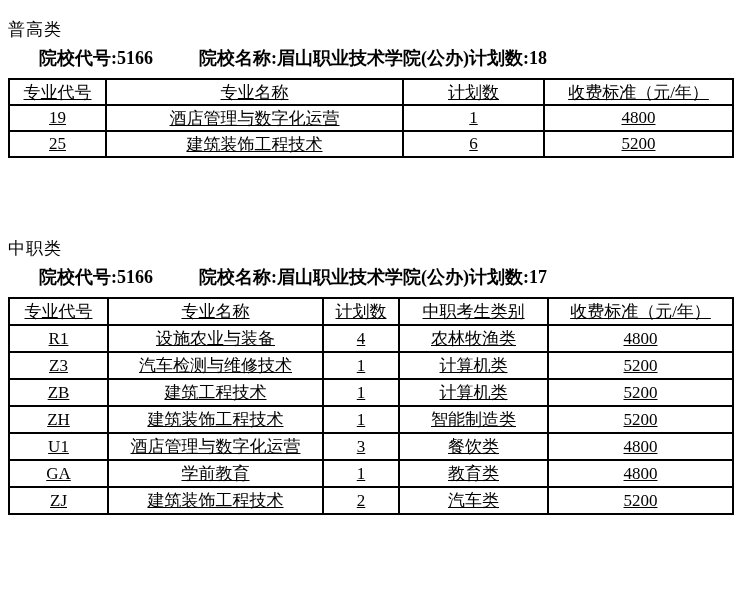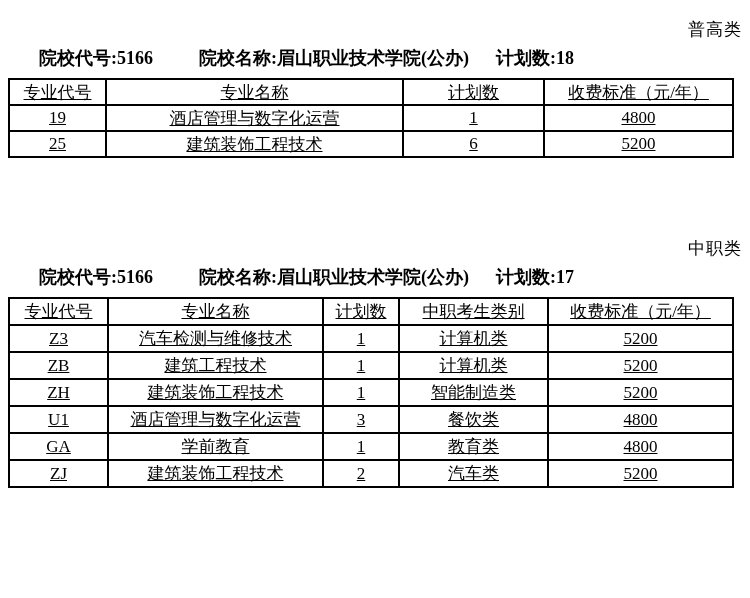--- a/index.html
+++ b/index.html
@@ -20,31 +20,30 @@
     height: 598px;
     padding: 19px 8px 0 8px;
   }
   .section { margin: 0; }
   .section-vocational { margin-top: 80px; }
   .category-title {
     font-size: 17px;
     line-height: 22px;
     font-weight: normal;
     letter-spacing: 1px;
-    text-align: right;
   }
   .info-line {
     font-size: 18px;
     font-weight: bold;
     line-height: 24px;
     margin-top: 5px;
     white-space: nowrap;
   }
   .info-line .seg-code { margin-right: 46px; padding-left: 31px; }
-  .info-line .seg-name { margin-right: 27px; }
+  .info-line .seg-name { }
   table.plan-table {
     border-collapse: collapse;
     table-layout: fixed;
     margin-top: 8px;
     width: 724px;
     text-decoration: underline;
   }
   table.plan-table th,
   table.plan-table td {
     border: 2px solid #000000;
@@ -118,20 +117,27 @@
           <tr>
             <th>专业代号</th>
             <th>专业名称</th>
             <th>计划数</th>
             <th>中职考生类别</th>
             <th>收费标准（元/年）</th>
           </tr>
         </thead>
       <tbody>
           <tr>
+            <td>R1</td>
+            <td>设施农业与装备</td>
+            <td>4</td>
+            <td>农林牧渔类</td>
+            <td>4800</td>
+          </tr>
+          <tr>
             <td>Z3</td>
             <td>汽车检测与维修技术</td>
             <td>1</td>
             <td>计算机类</td>
             <td>5200</td>
           </tr>
           <tr>
             <td>ZB</td>
             <td>建筑工程技术</td>
             <td>1</td>

